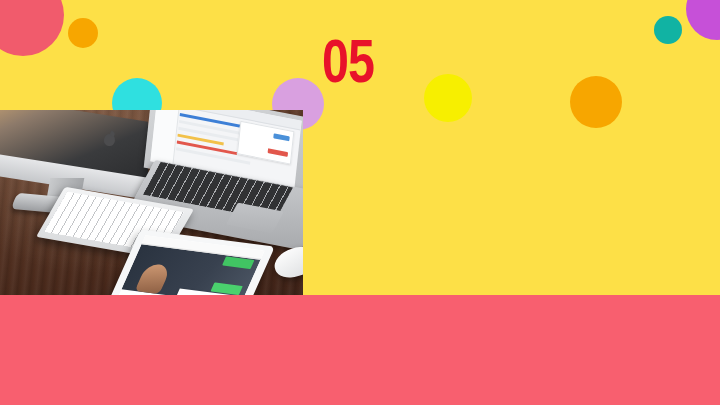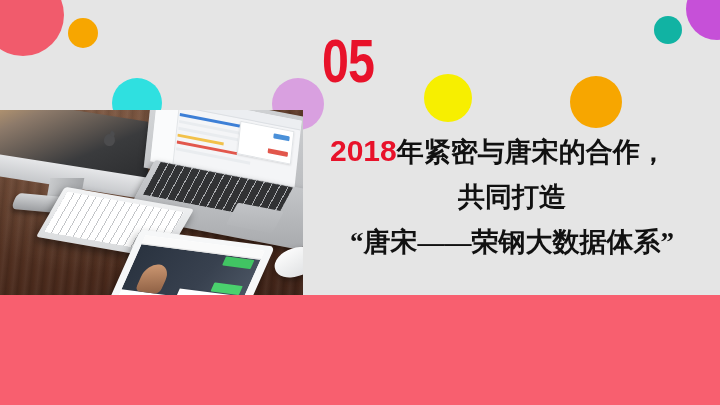--- a/index.html
+++ b/index.html
@@ -246,21 +246,21 @@
   .hl-year {
     color: #e8122a;
     font-family: "Liberation Sans", "DejaVu Sans", sans-serif;
     font-weight: bold;
     font-size: 30px;
   }
 </style>
 </head>
 <body>
 
-<div id="slide" style="background: #e5e5e5;">
+<div id="slide" style="background: #fde047;">
 
   <div id="decor-layer">
       <div class="dot" style="left: -18px; top: -26px; width: 82px; height: 82px; background: rgb(241, 91, 108);"></div>
       <div class="dot" style="left: 68px; top: 18px; width: 30px; height: 30px; background: rgb(247, 166, 0);"></div>
       <div class="dot" style="left: 112px; top: 78px; width: 50px; height: 50px; background: rgb(47, 224, 224);"></div>
       <div class="dot" style="left: 272px; top: 78px; width: 52px; height: 52px; background: rgb(217, 160, 224);"></div>
       <div class="dot" style="left: 424px; top: 74px; width: 48px; height: 48px; background: rgb(247, 239, 0);"></div>
       <div class="dot" style="left: 570px; top: 76px; width: 52px; height: 52px; background: rgb(247, 166, 0);"></div>
       <div class="dot" style="left: 654px; top: 16px; width: 28px; height: 28px; background: rgb(17, 179, 163);"></div>
       <div class="dot" style="left: 686px; top: -22px; width: 62px; height: 62px; background: rgb(198, 80, 216);"></div>
@@ -308,21 +308,14 @@
       <div class="ip-blue"></div>
     </div>
 
     <div id="mouse"></div>
   </div>
 
   <div id="pink-band" style="background: rgb(248, 95, 111);"></div>
 
   <div id="section-number" style="color: rgb(232, 18, 42);">05</div>
 
-  <div id="headline">
-    <div class="hl-line l1">
-      <span class="hl-year" style="color: rgb(232, 18, 42);">2018</span><span>年紧密与唐宋的合作，</span>
-    </div>
-    <div class="hl-line">共同打造</div>
-    <div class="hl-line">“唐宋——荣钢大数据体系”</div>
-  </div>
 
 </div>
 
 </body></html>

